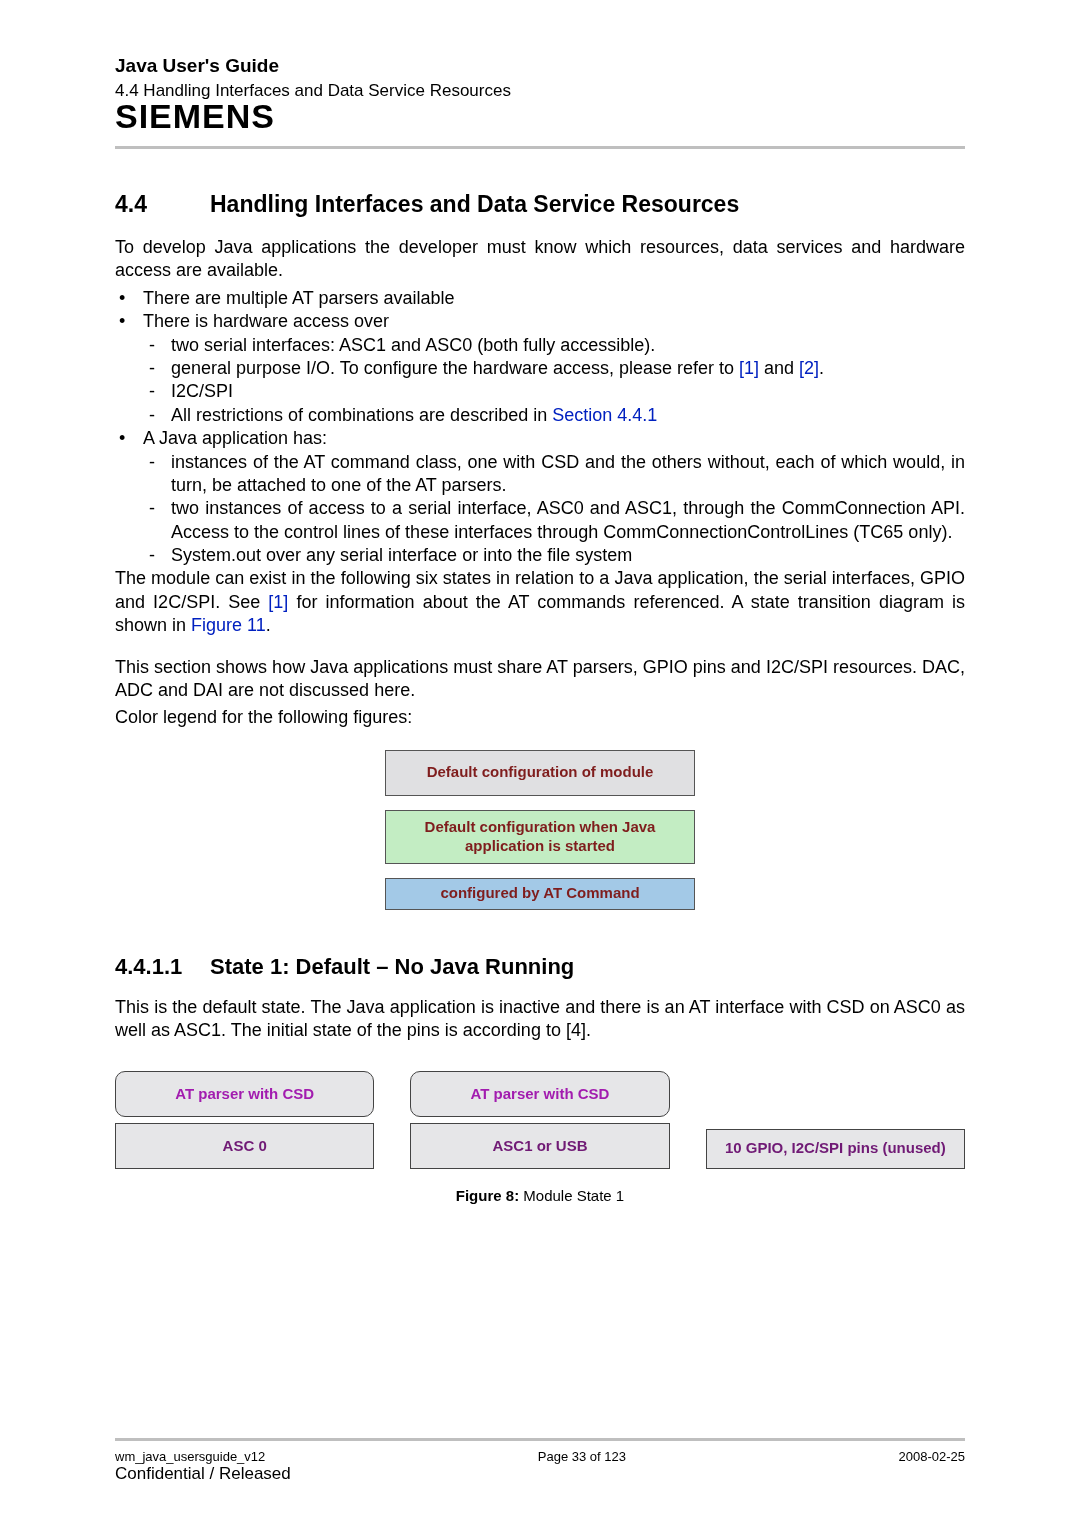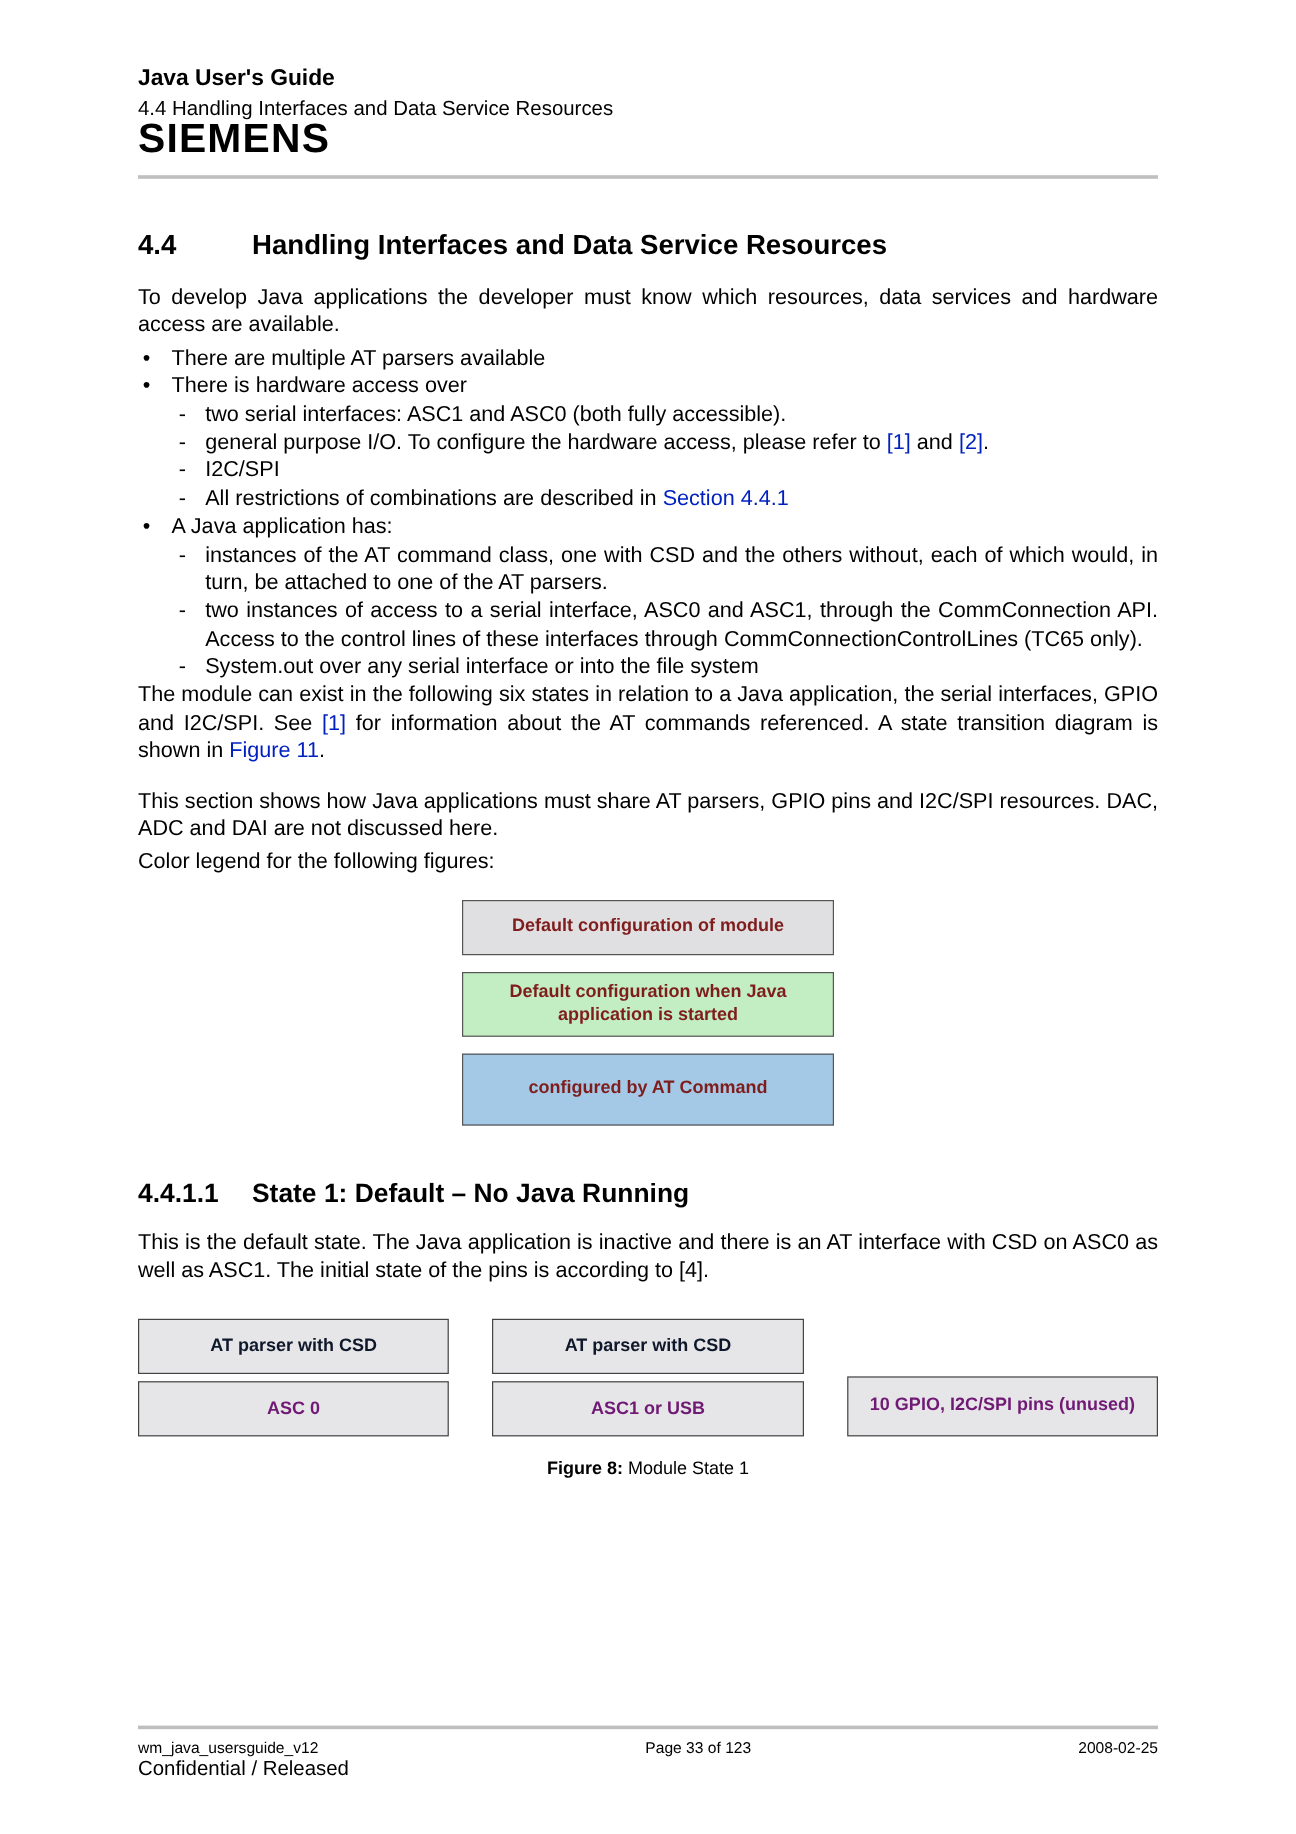--- a/index.html
+++ b/index.html
@@ -119,21 +119,21 @@
     border: 1px solid #555;
     box-sizing: border-box;
     display: flex;
     align-items: center;
     justify-content: center;
     line-height: 1.25;
     padding: 8px 6px;
   }
   .legend-gray  { background: #e0e0e2; height: 46px; }
   .legend-green { background: #c3edc3; height: 54px; }
-  .legend-blue  { background: #a3c9e7; height: 60px; }
+  .legend-blue  { background: #a3c9e7; height: 32px; }
   .state-row {
     display: flex;
     justify-content: space-between;
     margin-top: 28px;
     gap: 36px;
   }
   .state-col {
     flex: 1;
     display: flex;
     flex-direction: column;
@@ -144,22 +144,22 @@
     background: #e6e6e8;
     height: 46px;
     display: flex;
     align-items: center;
     justify-content: center;
     font-size: 15px;
     font-weight: bold;
     color: #701a75;
     box-sizing: border-box;
   }
-  .state-box.blue-text { color: #0f172a; }
-  .state-box.tall { height: 50px; line-height: 1.25; text-align: center; }
+  .state-box.blue-text { color: #a21caf; border-radius: 10px; }
+  .state-box.tall { height: 40px; line-height: 1.25; text-align: center; }
   .state-col.right { justify-content: flex-end; }
   .fig-caption {
     text-align: center;
     font-size: 15px;
     margin-top: 18px;
   }
   .fig-caption .fig-label { font-weight: bold; }
   .footer {
     position: absolute;
     left: 115px;

